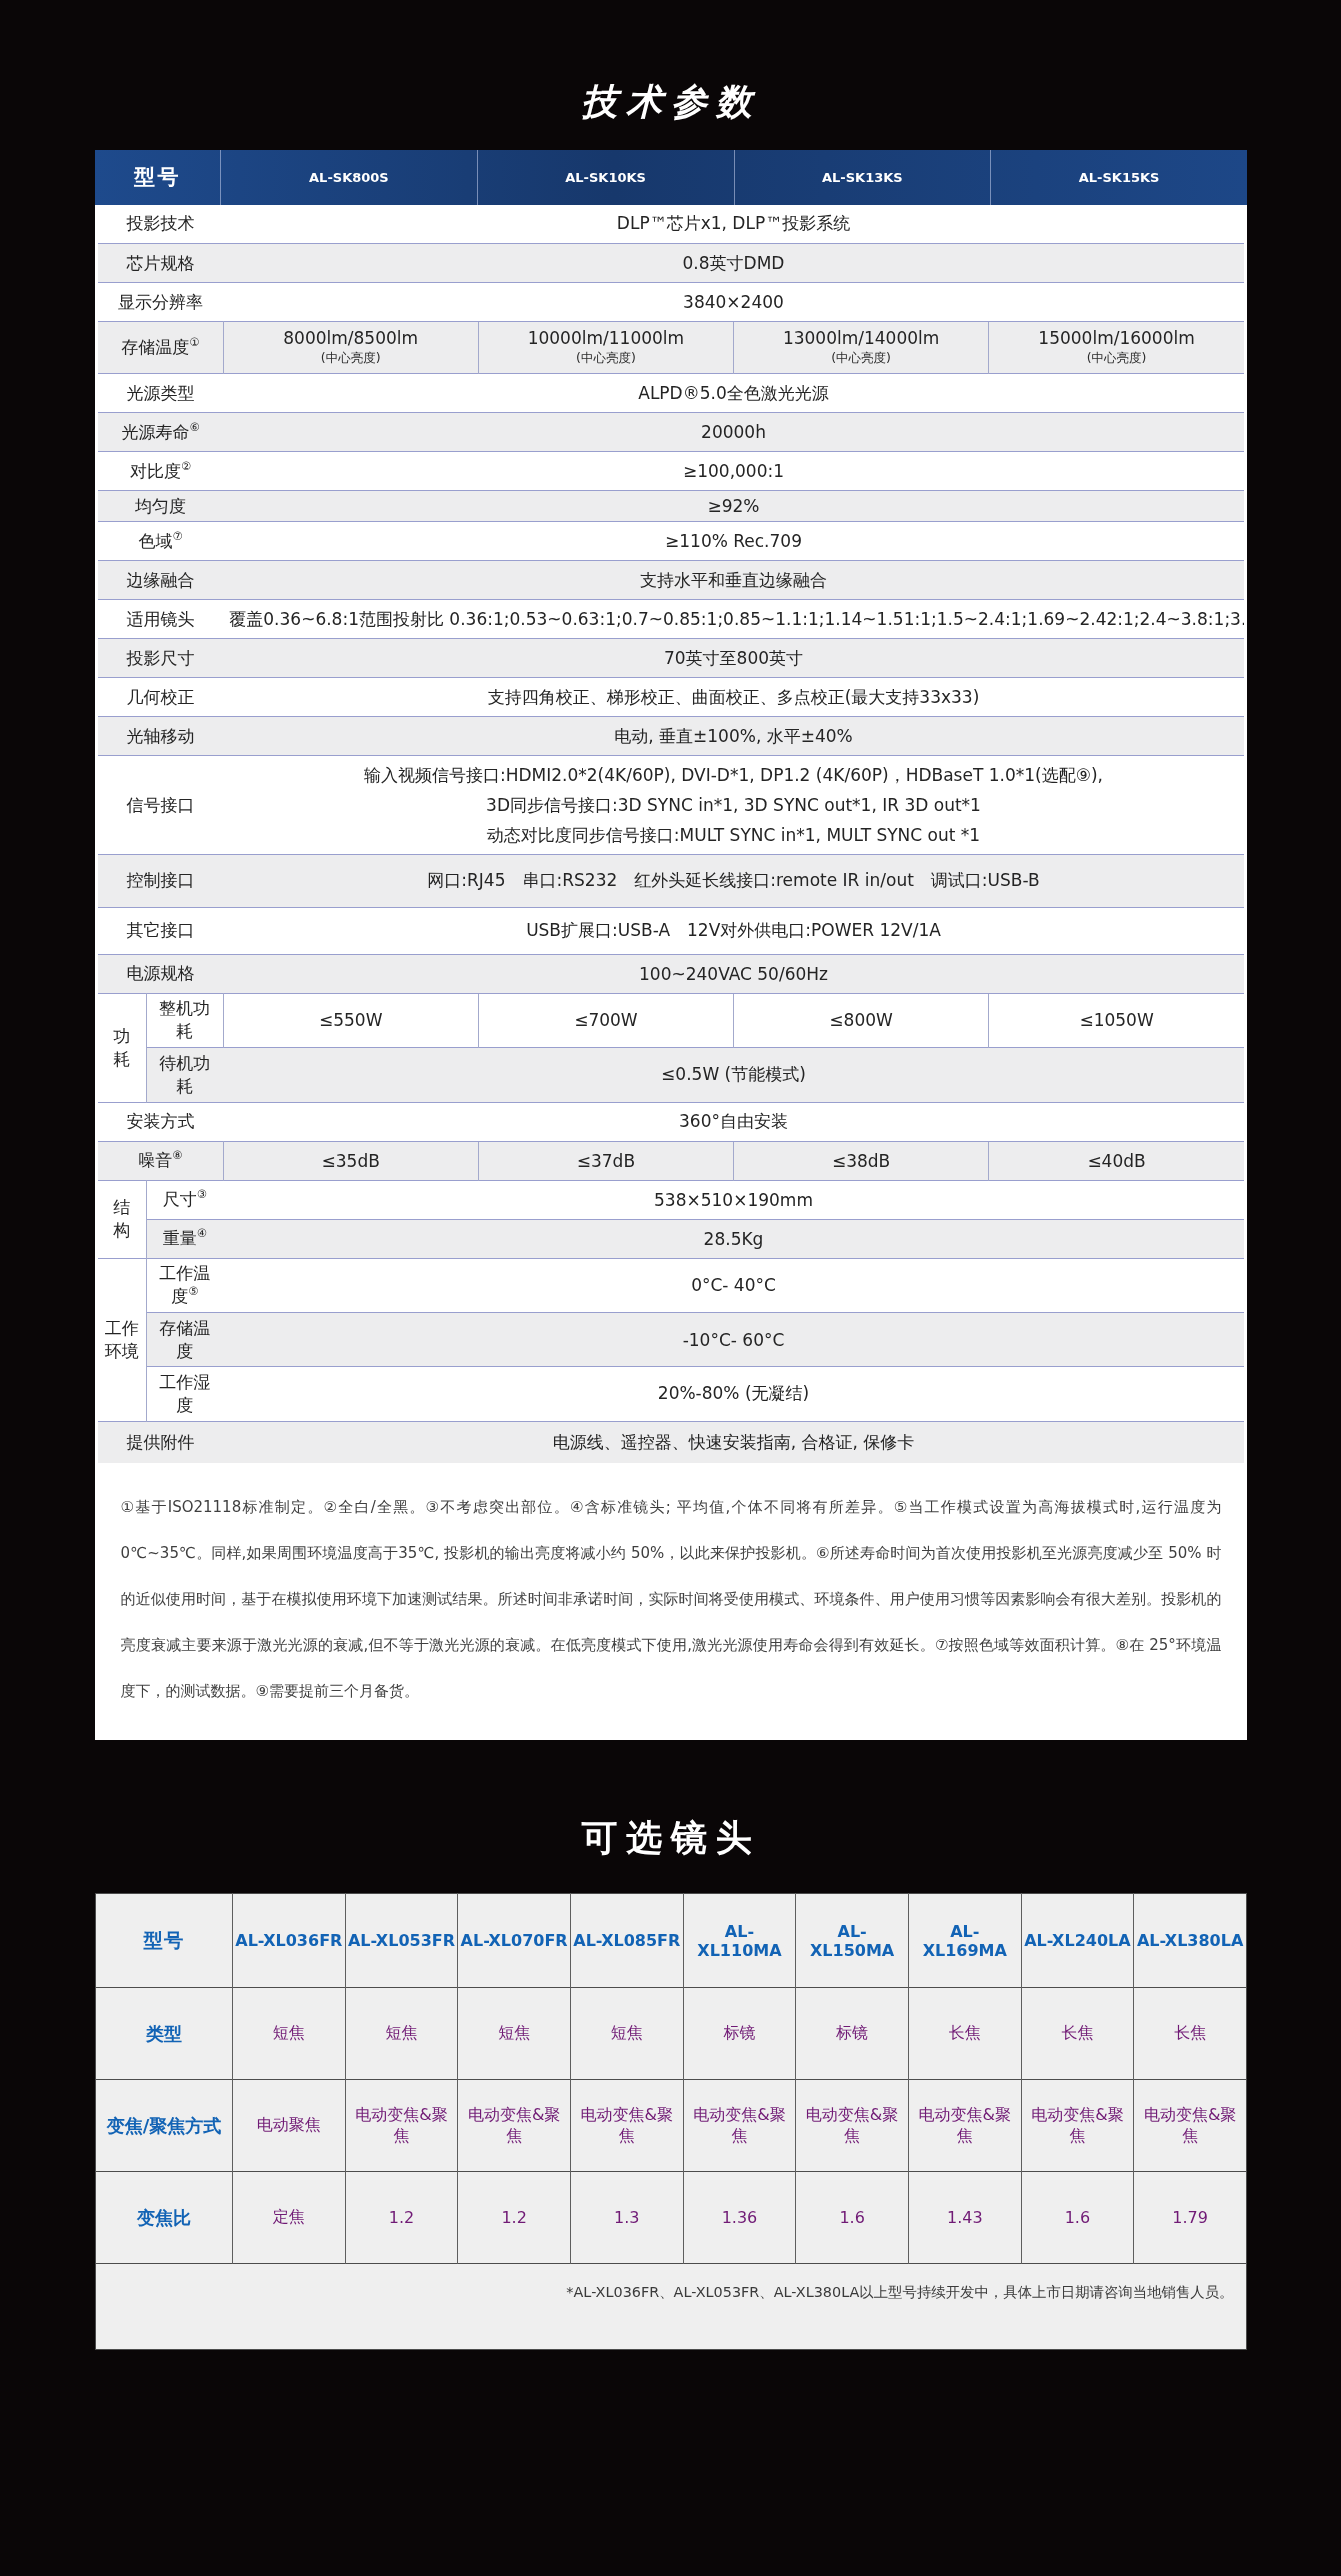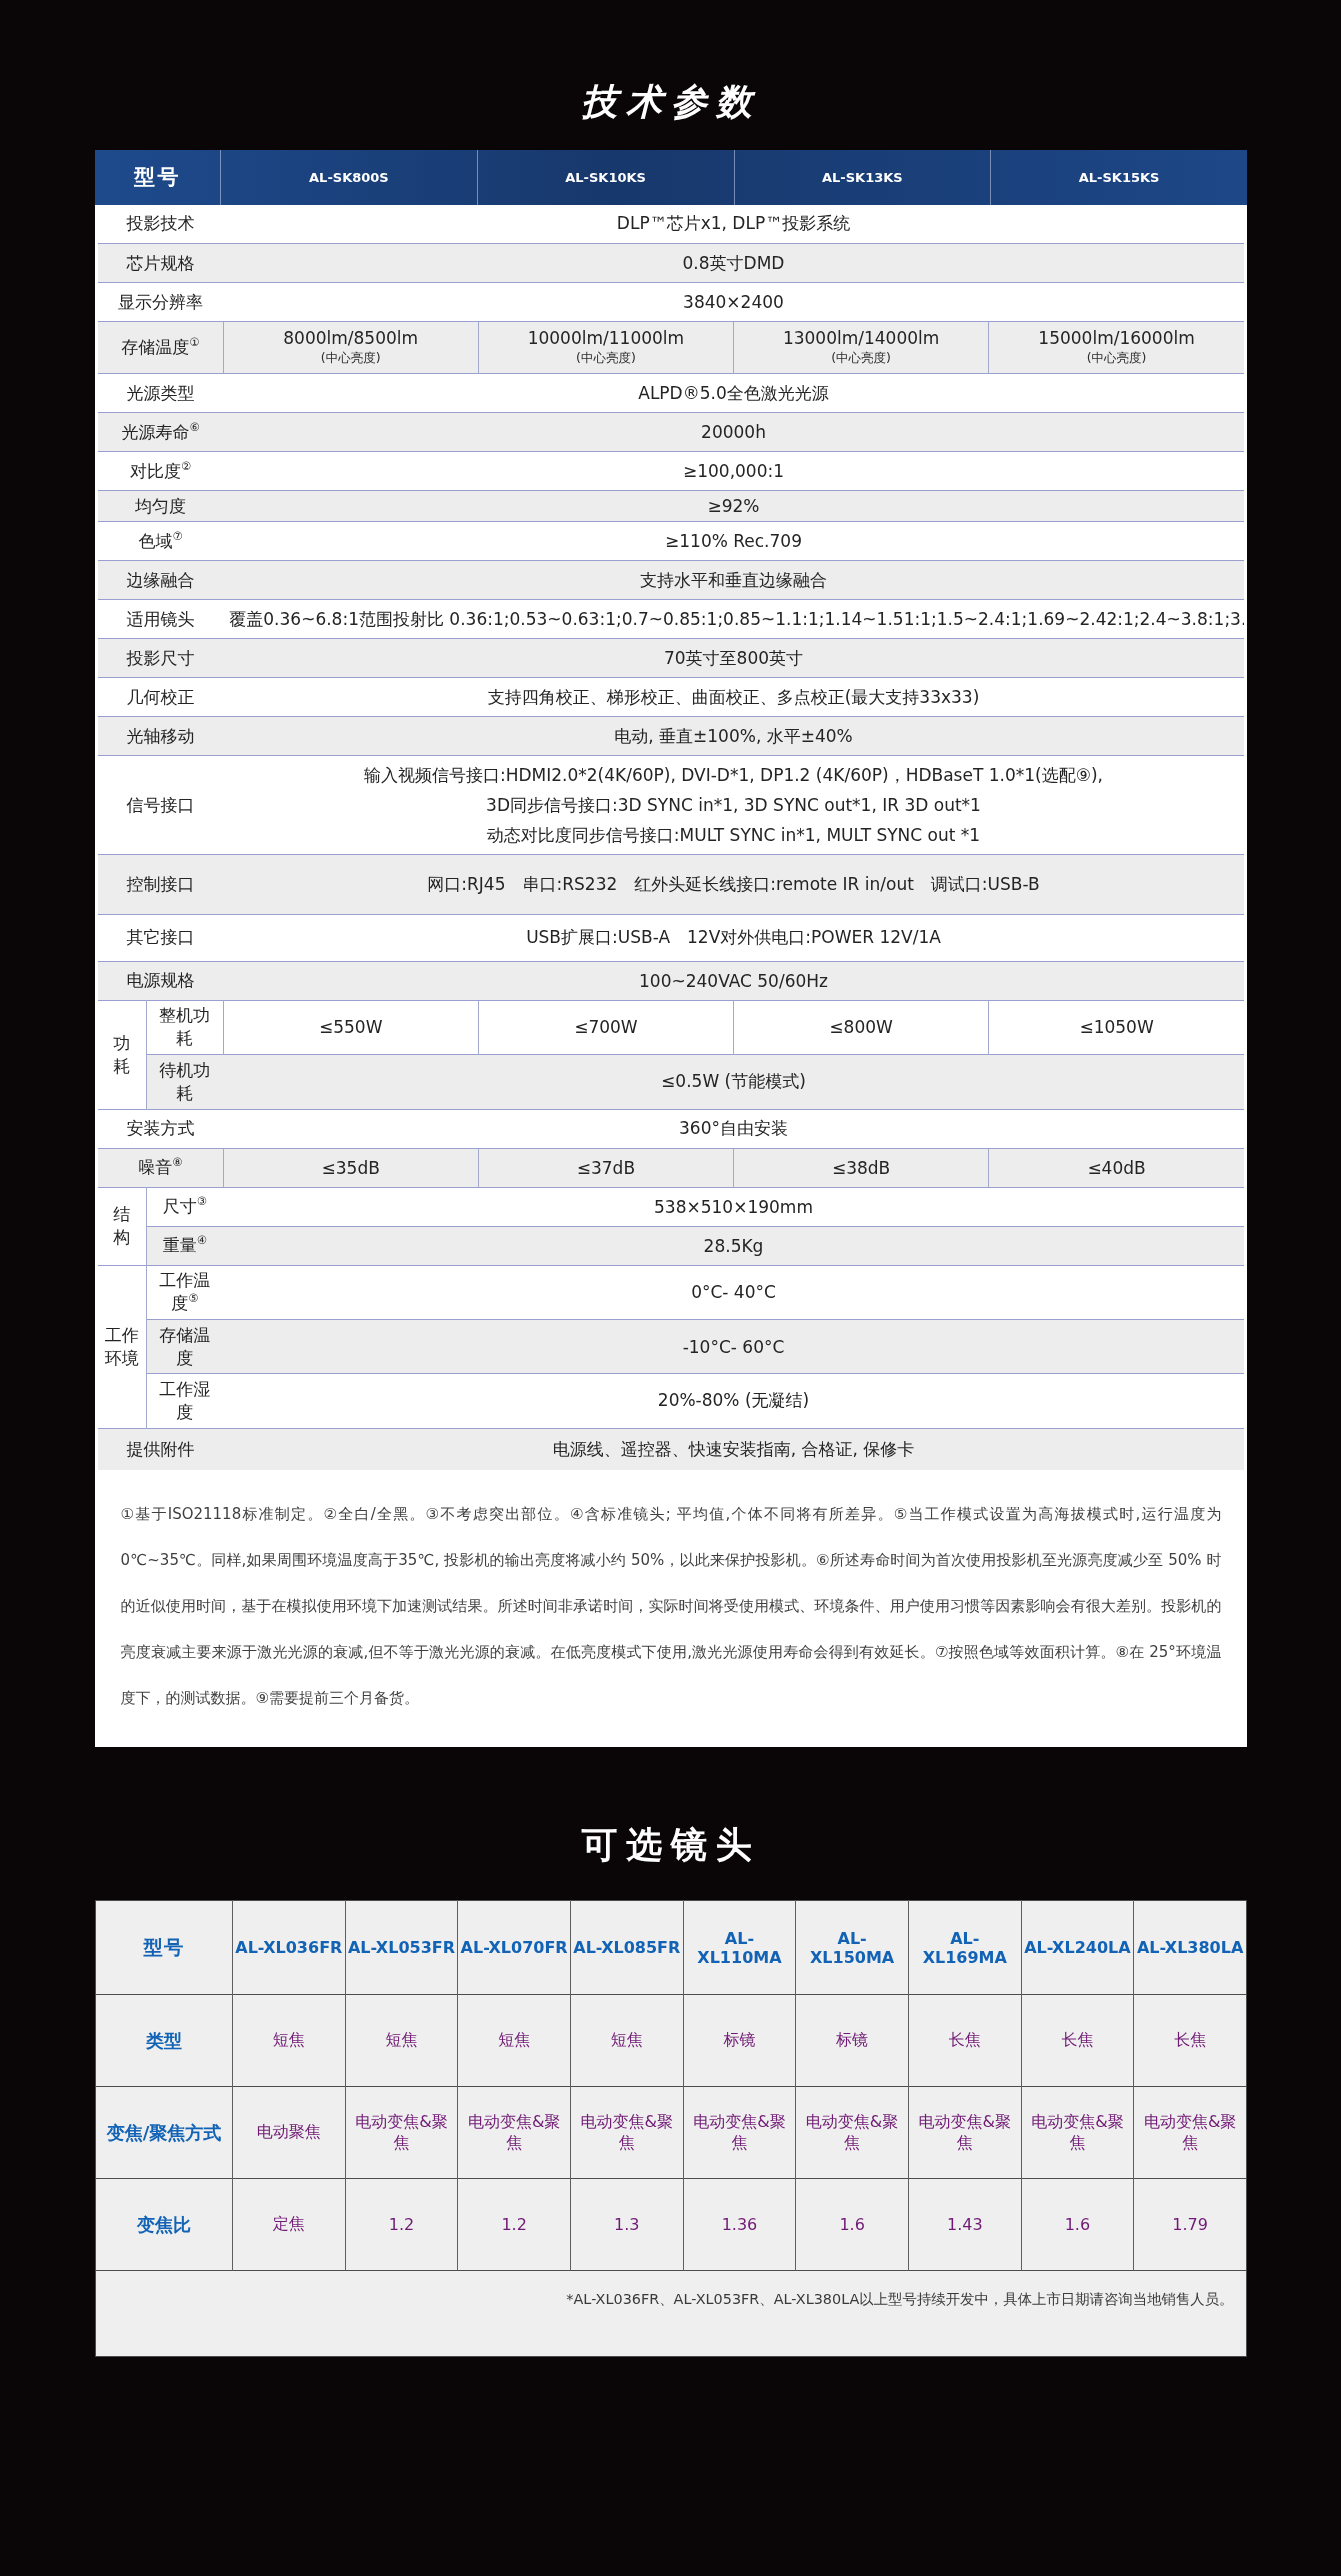--- a/index.html
+++ b/index.html
@@ -161,21 +161,21 @@
           <td class="val" colspan="4"><span>电动, 垂直±100%, 水平±40%</span></td>
         </tr>
         <tr style="height: 95px;">
           <td class="lbl" colspan="2"><span>信号接口</span></td>
           <td class="val" colspan="4">
             <div class="sigline">输入视频信号接口:HDMI2.0*2(4K/60P), DVI-D*1, DP1.2 (4K/60P)，HDBaseT 1.0*1(选配⑨),</div>
             <div class="sigline">3D同步信号接口:3D SYNC in*1, 3D  SYNC out*1, IR 3D out*1</div>
             <div class="sigline">动态对比度同步信号接口:MULT SYNC in*1, MULT SYNC out *1</div>
           </td>
         </tr>
-        <tr class="gray" style="height: 60px;">
+        <tr class="gray" style="height: 53px;">
           <td class="lbl" colspan="2"><span>控制接口</span></td>
           <td class="val" colspan="4"><span>网口:RJ45　串口:RS232　红外头延长线接口:remote IR in/out　调试口:USB-B</span></td>
         </tr>
         <tr style="height: 47px;">
           <td class="lbl" colspan="2"><span>其它接口</span></td>
           <td class="val" colspan="4"><span>USB扩展口:USB-A　12V对外供电口:POWER 12V/1A</span></td>
         </tr>
         <tr class="gray" style="height: 39px;">
           <td class="lbl" colspan="2"><span>电源规格</span></td>
           <td class="val" colspan="4"><span>100~240VAC 50/60Hz</span></td>

